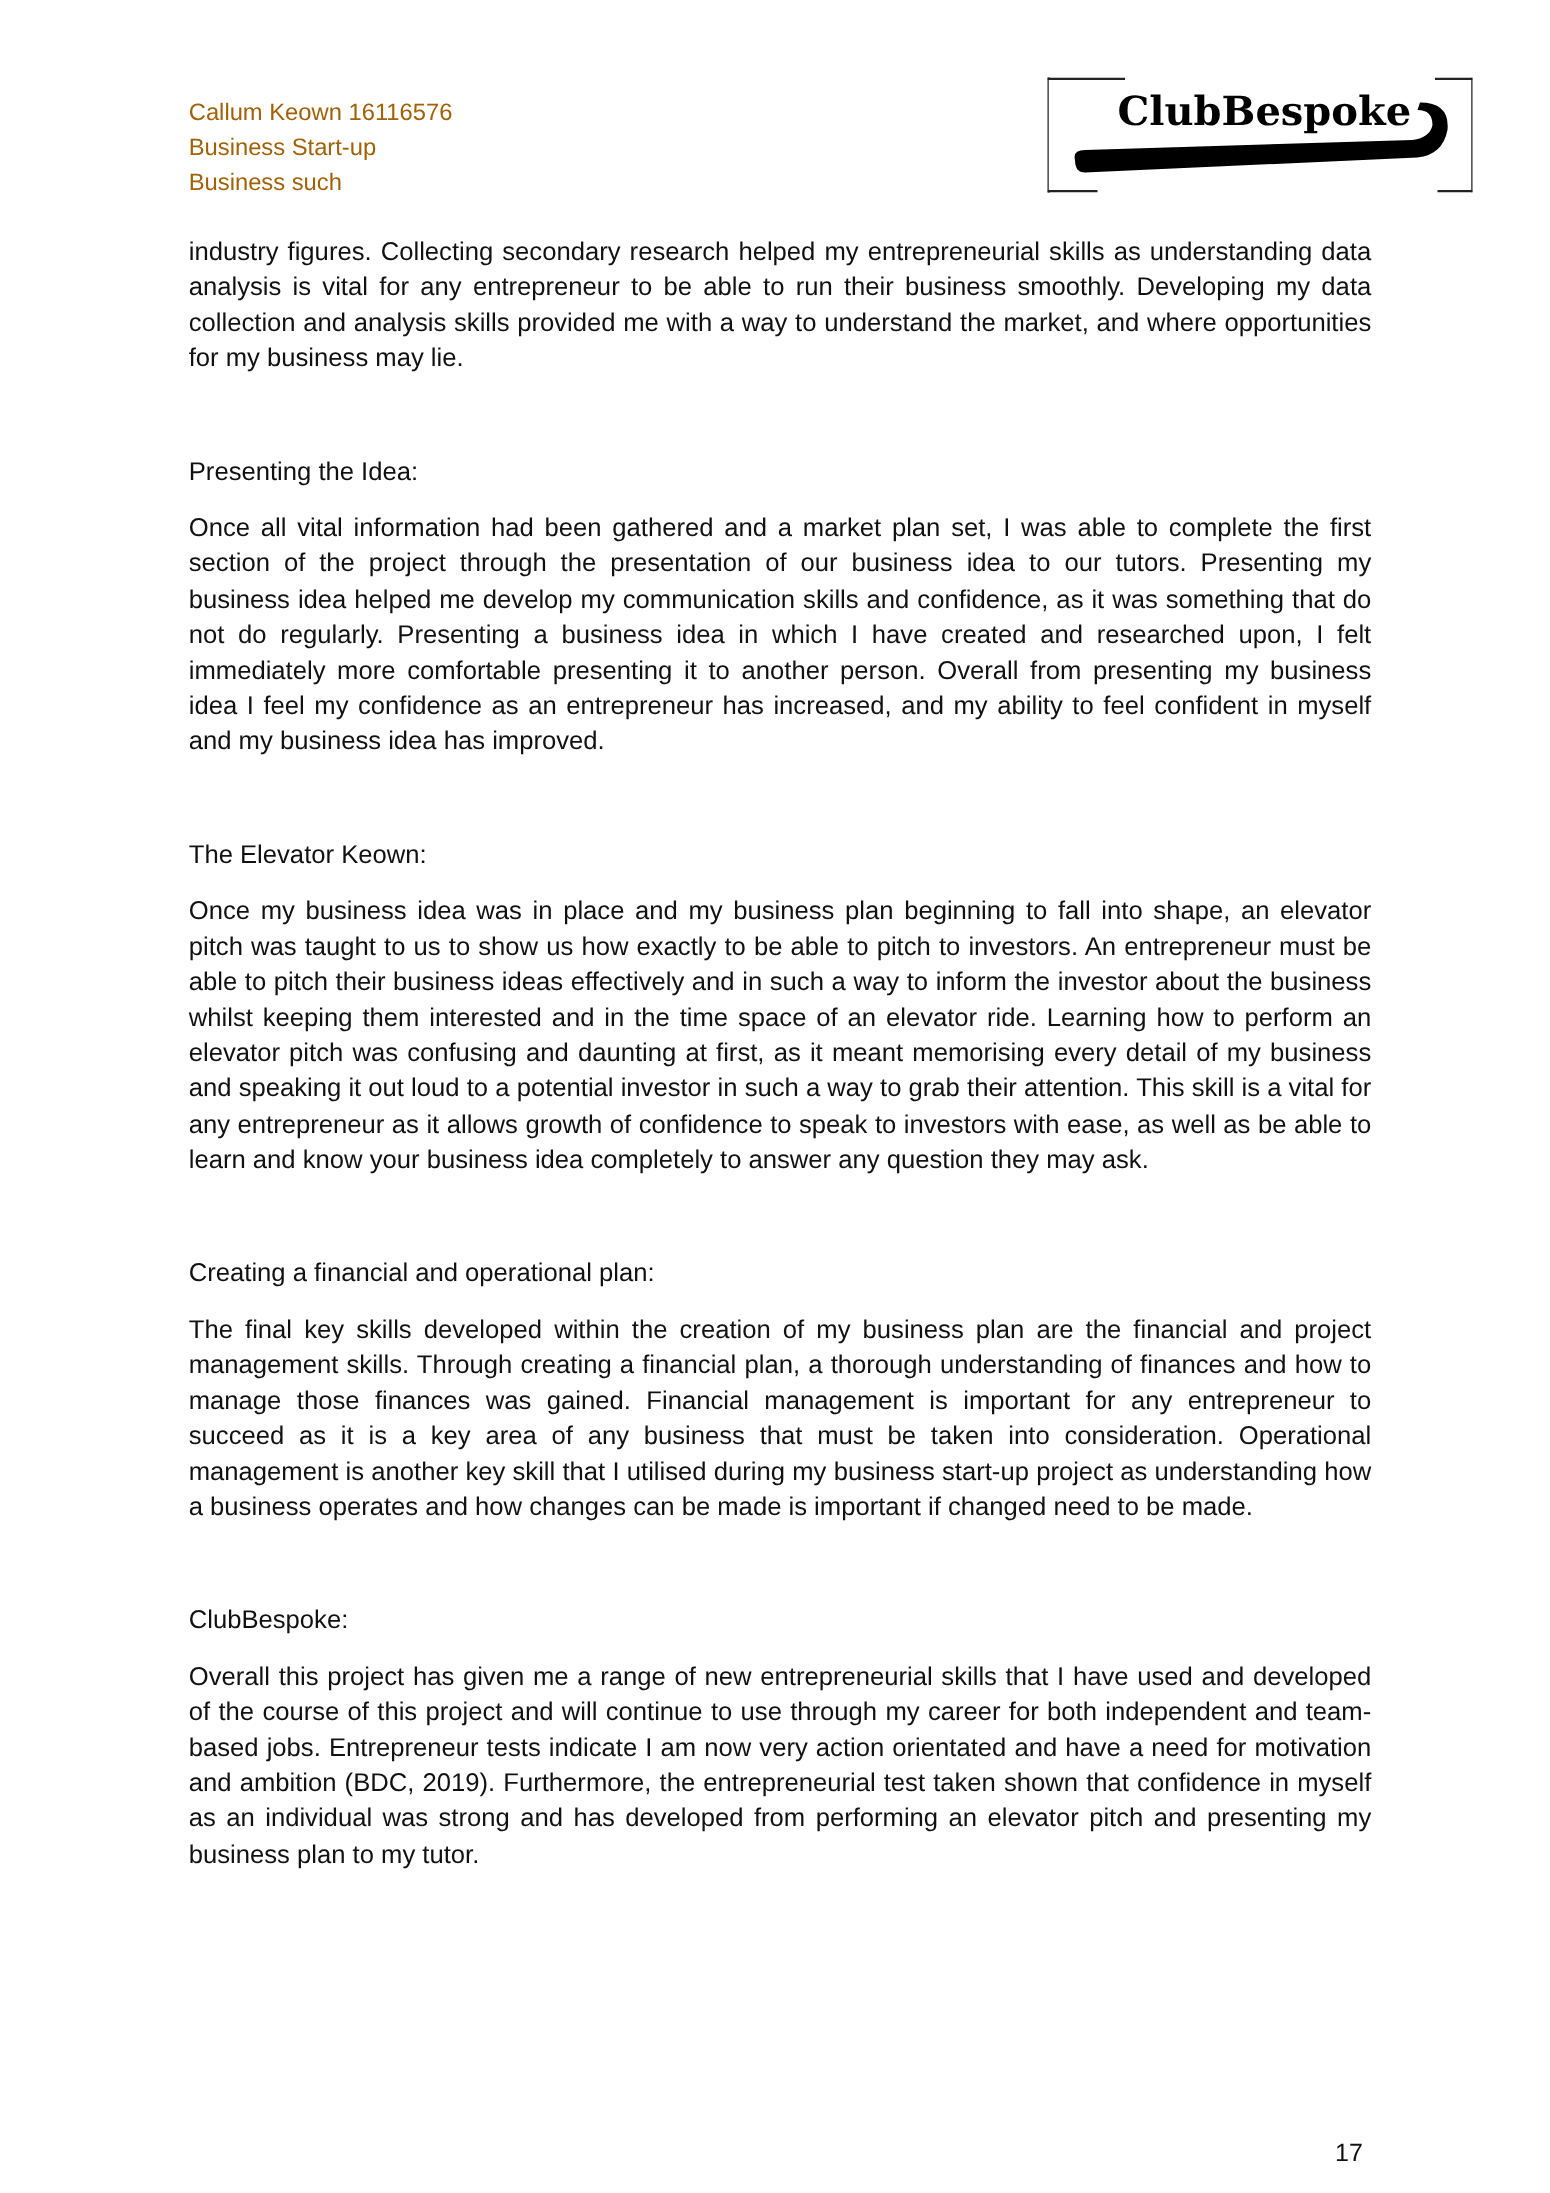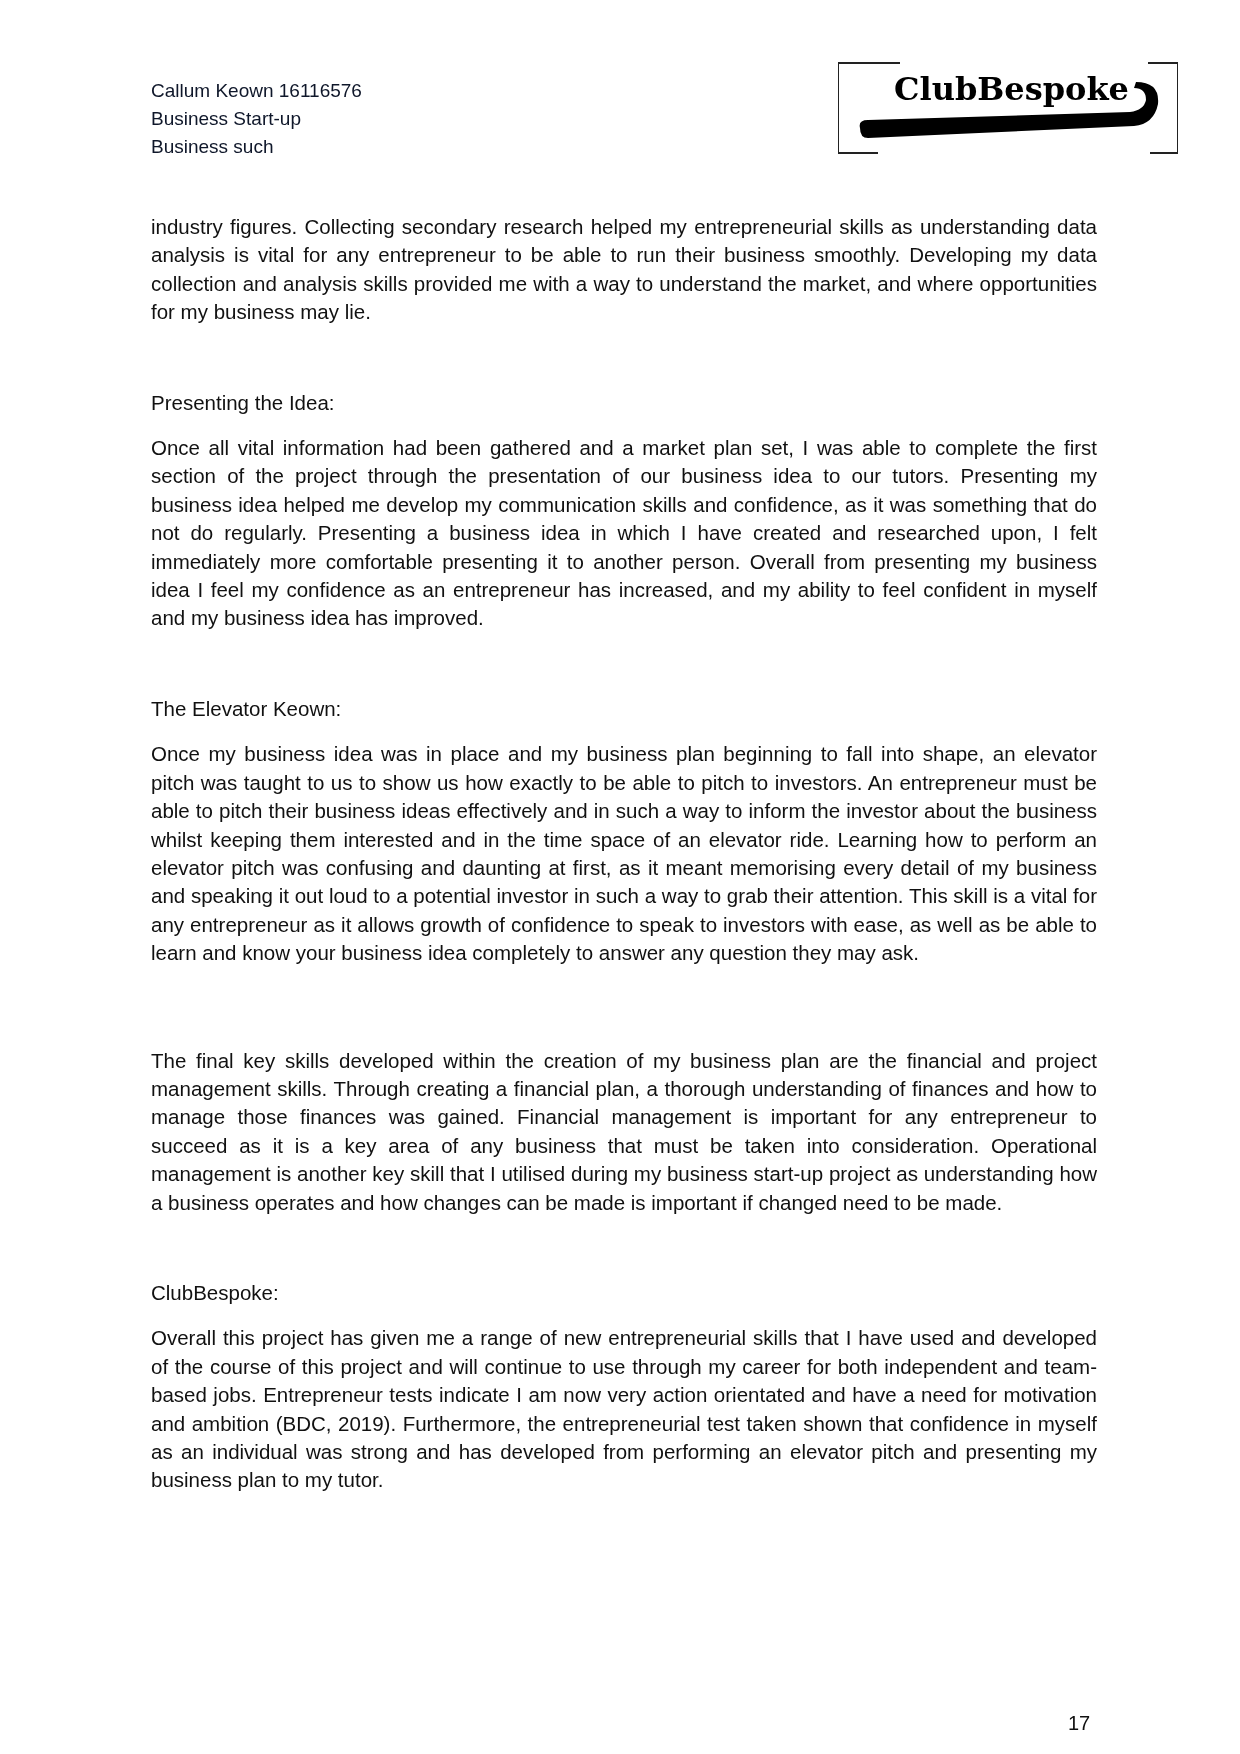--- a/index.html
+++ b/index.html
@@ -1,19 +1,19 @@
 <!DOCTYPE html>
 <html><head>
 <meta charset="utf-8">
 <style>
   html, body { margin:0; padding:0; background:#ffffff; }
   body { width:1240px; height:1754px; position:relative; overflow:hidden; color:#111; }
-  .header-text { position:absolute; left:151px; top:77px; font-family:"Liberation Sans", sans-serif; font-size:19px; line-height:28px; color:#0f172a; }
+  .header-text { position:absolute; left:151px; top:77px; font-family:"Liberation Sans", sans-serif; font-size:19px; line-height:28px; color:#a16207; }
   .logo { position:absolute; left:838px; top:62px; width:340px; height:92px; }
-  .content { position:absolute; left:151px; top:213px; width:946px; font-family:"Liberation Sans", sans-serif; font-size:20.5px; line-height:28.4px; color:#111; }
+  .content { position:absolute; left:151px; top:188px; width:946px; font-family:"Liberation Sans", sans-serif; font-size:20.5px; line-height:28.4px; color:#111; }
   .content p { margin:0; text-align:justify; }
   .heading { margin:0; }
   .gap-lg { height:62px; }
   .gap-sm { height:17px; }
   .page-num { position:absolute; left:1068px; top:1712px; font-family:"Liberation Sans", sans-serif; font-size:20px; color:#111; }
 </style>
 </head>
 <body>
 
 <div class="header-text">
@@ -37,20 +37,21 @@
   <p>industry figures. Collecting secondary research helped my entrepreneurial skills as understanding data analysis is vital for any entrepreneur to be able to run their business smoothly. Developing my data collection and analysis skills provided me with a way to understand the market, and where opportunities for my business may lie.</p>
   <div class="gap-lg"></div>
   <p class="heading">Presenting the Idea:</p>
   <div class="gap-sm"></div>
   <p>Once all vital information had been gathered and a market plan set, I was able to complete the first section of the project through the presentation of our business idea to our tutors. Presenting my business idea helped me develop my communication skills and confidence, as it was something that do not do regularly. Presenting a business idea in which I have created and researched upon, I felt immediately more comfortable presenting it to another person. Overall from presenting my business idea I feel my confidence as an entrepreneur has increased, and my ability to feel confident in myself and my business idea has improved.</p>
   <div class="gap-lg"></div>
   <p class="heading">The Elevator Keown:</p>
   <div class="gap-sm"></div>
   <p>Once my business idea was in place and my business plan beginning to fall into shape, an elevator pitch was taught to us to show us how exactly to be able to pitch to investors. An entrepreneur must be able to pitch their business ideas effectively and in such a way to inform the investor about the business whilst keeping them interested and in the time space of an elevator ride. Learning how to perform an elevator pitch was confusing and daunting at first, as it meant memorising every detail of my business and speaking it out loud to a potential investor in such a way to grab their attention. This skill is a vital for any entrepreneur as it allows growth of confidence to speak to investors with ease, as well as be able to learn and know your business idea completely to answer any question they may ask.</p>
   <div class="gap-lg"></div>
+  <p class="heading">Creating a financial and operational plan:</p>
   <div class="gap-sm"></div>
   <p>The final key skills developed within the creation of my business plan are the financial and project management skills. Through creating a financial plan, a thorough understanding of finances and how to manage those finances was gained. Financial management is important for any entrepreneur to succeed as it is a key area of any business that must be taken into consideration. Operational management is another key skill that I utilised during my business start-up project as understanding how a business operates and how changes can be made is important if changed need to be made.</p>
   <div class="gap-lg"></div>
   <p class="heading">ClubBespoke:</p>
   <div class="gap-sm"></div>
   <p>Overall this project has given me a range of new entrepreneurial skills that I have used and developed of the course of this project and will continue to use through my career for both independent and team-based jobs. Entrepreneur tests indicate I am now very action orientated and have a need for motivation and ambition (BDC, 2019). Furthermore, the entrepreneurial test taken shown that confidence in myself as an individual was strong and has developed from performing an elevator pitch and presenting my business plan to my tutor.</p>
 </div>
 
 <div class="page-num">17</div>
 

